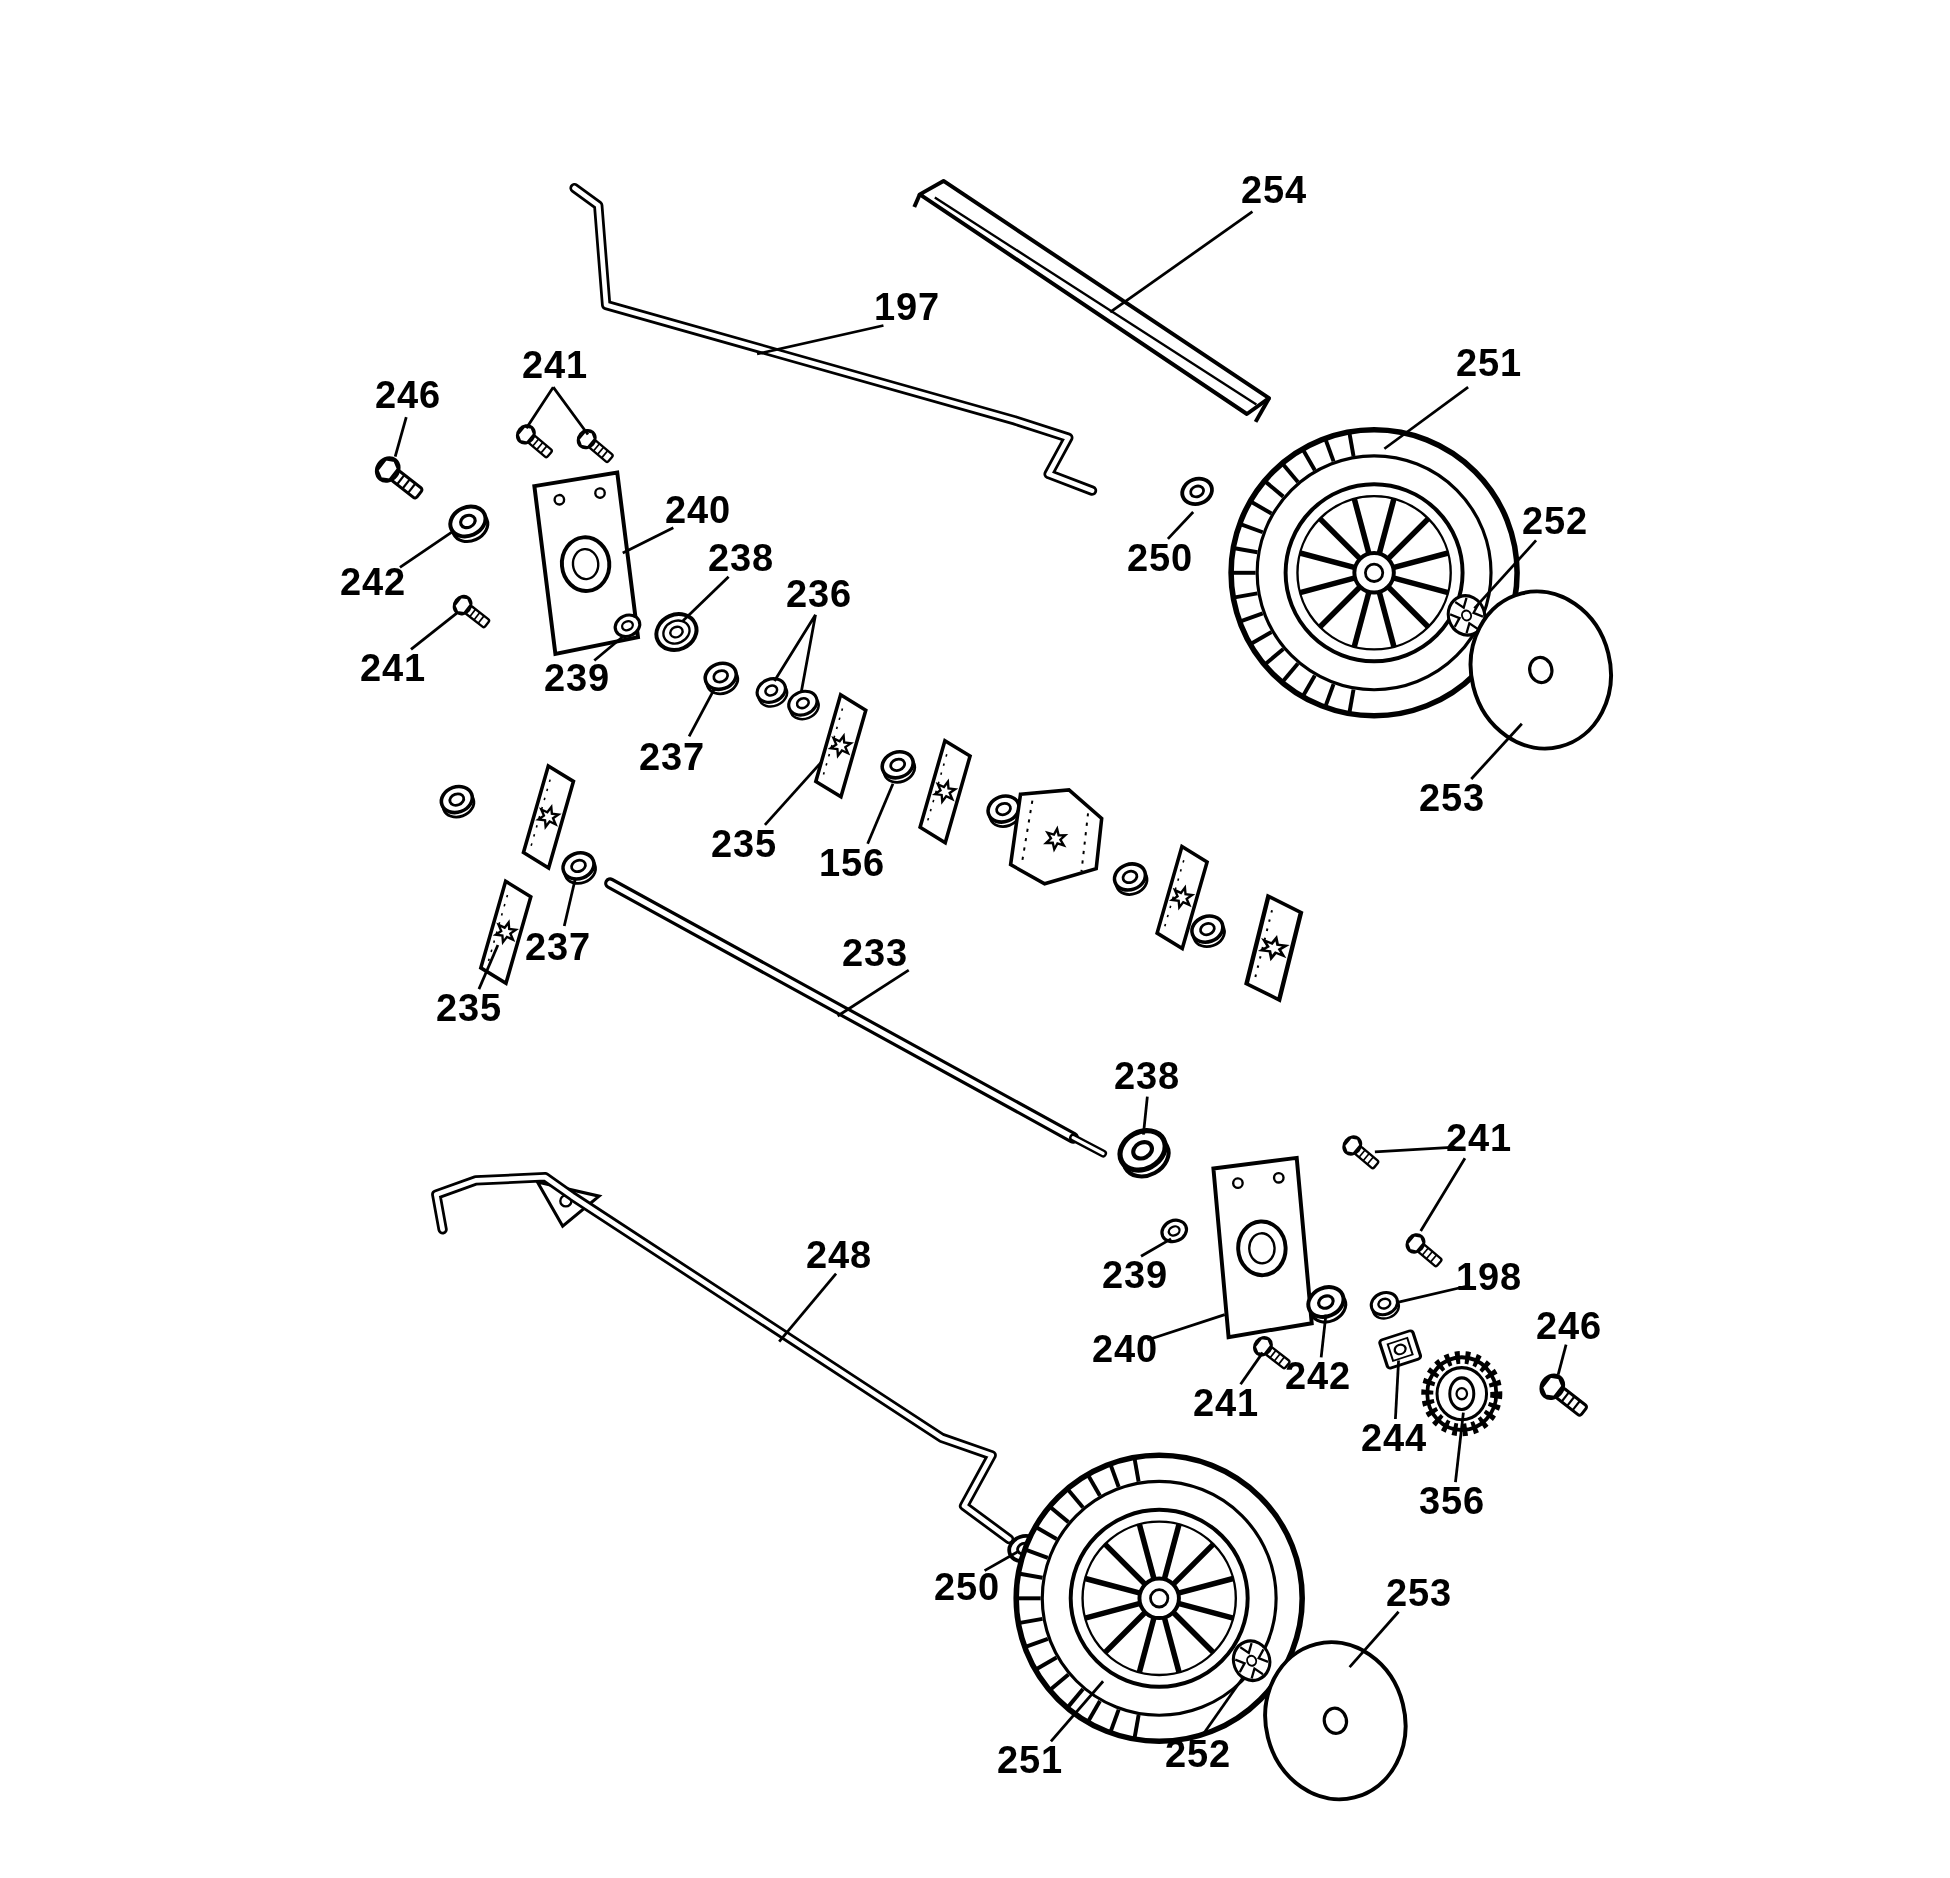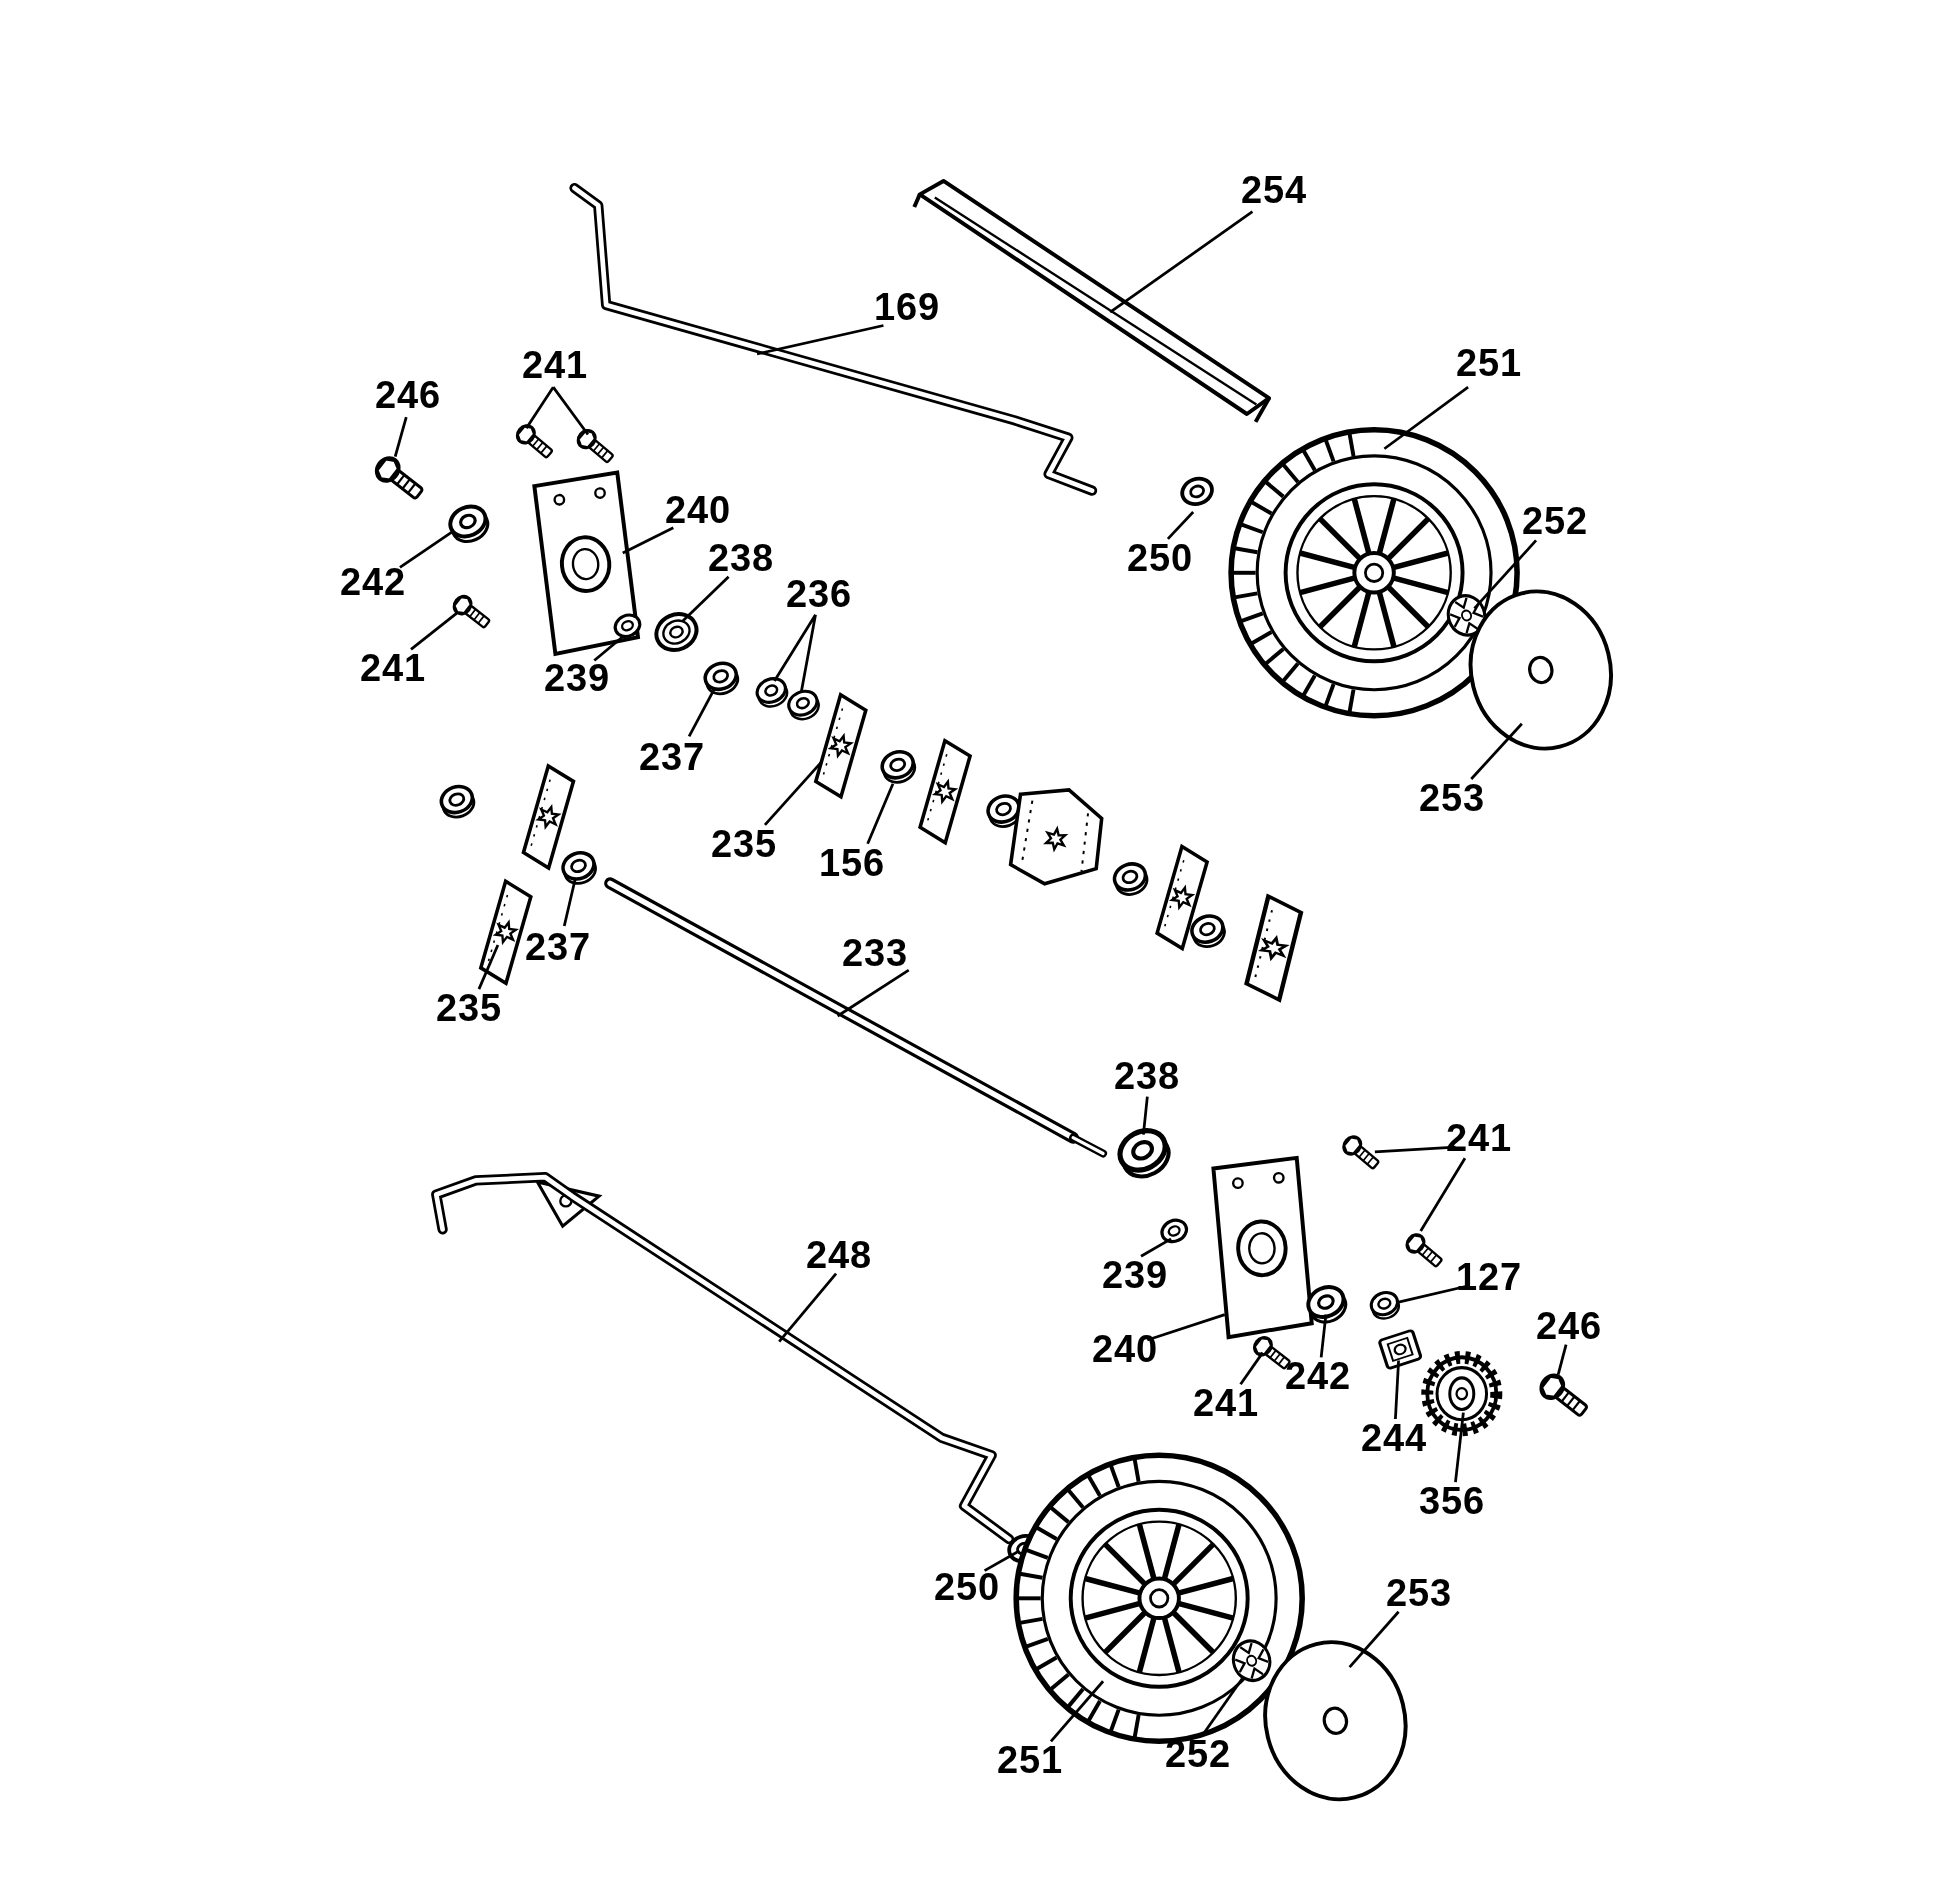--- a/index.html
+++ b/index.html
@@ -329,21 +329,21 @@
     <path d="M1766,1796 L1770,1722"></path>
     <path d="M1842,1876 L1852,1788"></path>
     <path d="M1246,1988 L1288,1964"></path>
     <path d="M1770,2040 L1708,2110"></path>
     <path d="M1330,2204 L1396,2128"></path>
     <path d="M1522,2196 L1574,2122"></path>
   </g>
 </svg>
 
 <div class="callout" style="left:1274px;top:190px">254</div>
-<div class="callout" style="left:907px;top:307px">169</div>
+<div class="callout" style="left:907px;top:307px">197</div>
 <div class="callout" style="left:1489px;top:363px">251</div>
 <div class="callout" style="left:408px;top:395px">246</div>
 <div class="callout" style="left:555px;top:365px">241</div>
 <div class="callout" style="left:698px;top:510px">240</div>
 <div class="callout" style="left:741px;top:558px">238</div>
 <div class="callout" style="left:819px;top:594px">236</div>
 <div class="callout" style="left:1160px;top:558px">250</div>
 <div class="callout" style="left:1555px;top:521px">252</div>
 <div class="callout" style="left:373px;top:582px">242</div>
 <div class="callout" style="left:393px;top:668px">241</div>
@@ -352,21 +352,21 @@
 <div class="callout" style="left:1452px;top:798px">253</div>
 <div class="callout" style="left:744px;top:844px">235</div>
 <div class="callout" style="left:852px;top:863px">156</div>
 <div class="callout" style="left:558px;top:947px">237</div>
 <div class="callout" style="left:875px;top:953px">233</div>
 <div class="callout" style="left:469px;top:1008px">235</div>
 <div class="callout" style="left:1147px;top:1076px">238</div>
 <div class="callout" style="left:1479px;top:1138px">241</div>
 <div class="callout" style="left:839px;top:1255px">248</div>
 <div class="callout" style="left:1135px;top:1275px">239</div>
-<div class="callout" style="left:1489px;top:1277px">127</div>
+<div class="callout" style="left:1489px;top:1277px">198</div>
 <div class="callout" style="left:1125px;top:1349px">240</div>
 <div class="callout" style="left:1569px;top:1326px">246</div>
 <div class="callout" style="left:1318px;top:1376px">242</div>
 <div class="callout" style="left:1226px;top:1403px">241</div>
 <div class="callout" style="left:1394px;top:1438px">244</div>
 <div class="callout" style="left:1452px;top:1501px">356</div>
 <div class="callout" style="left:967px;top:1587px">250</div>
 <div class="callout" style="left:1419px;top:1593px">253</div>
 <div class="callout" style="left:1030px;top:1760px">251</div>
 <div class="callout" style="left:1198px;top:1754px">252</div>

